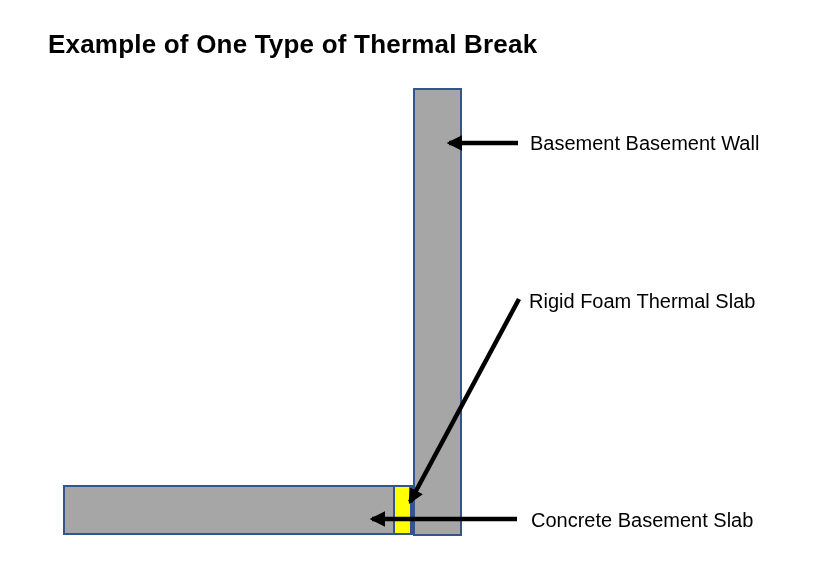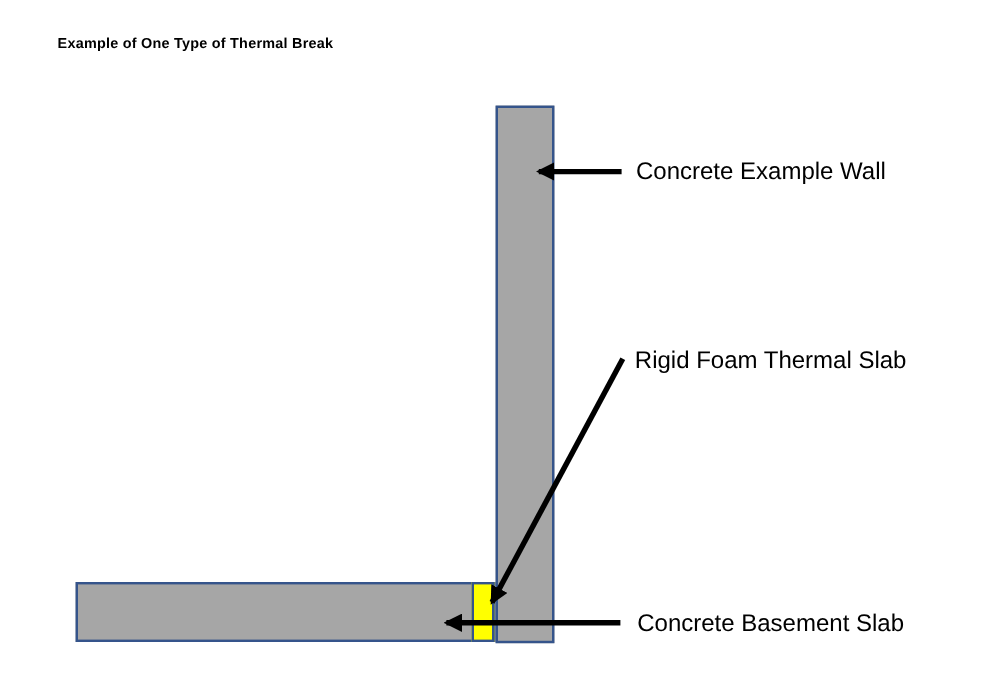--- a/index.html
+++ b/index.html
@@ -18,21 +18,21 @@
     height: 568px;
     background: var(--background);
     font-family: "Liberation Sans", sans-serif;
     color: var(--text);
     overflow: hidden;
   }
   .title {
     position: absolute;
     left: 48px;
     top: 29px;
-    font-size: 12px;
+    font-size: 26px;
     font-weight: bold;
     white-space: nowrap;
     letter-spacing: 0.2px;
     text-align: right;
   }
   .shape {
     position: absolute;
     background: var(--concrete-fill);
     border: 2px solid var(--shape-outline);
   }
@@ -92,19 +92,19 @@
     <defs>
       <marker id="ah" viewBox="0 0 4 4" markerWidth="3.4" markerHeight="3.4" refX="3.4" refY="2" orient="auto" markerUnits="strokeWidth">
         <path d="M0,0 L4,2 L0,4 Z" fill="#000000"></path>
       </marker>
     </defs>
     <line x1="518" y1="143" x2="449" y2="143" stroke="#000000" stroke-width="4.5" marker-end="url(#ah)"></line>
     <line x1="517" y1="519" x2="372" y2="519" stroke="#000000" stroke-width="4.5" marker-end="url(#ah)"></line>
     <line x1="519" y1="299" x2="410" y2="502" stroke="#000000" stroke-width="4.5" marker-end="url(#ah)"></line>
   </svg>
 
-  <div class="callout label-wall">Concrete Example Wall</div>
+  <div class="callout label-wall">Basement Basement Wall</div>
 
   <div class="callout label-break">Rigid Foam Thermal Slab</div>
 
   <div class="callout label-slab">Concrete Basement Slab</div>
 
 </div>
 
 </body></html>

